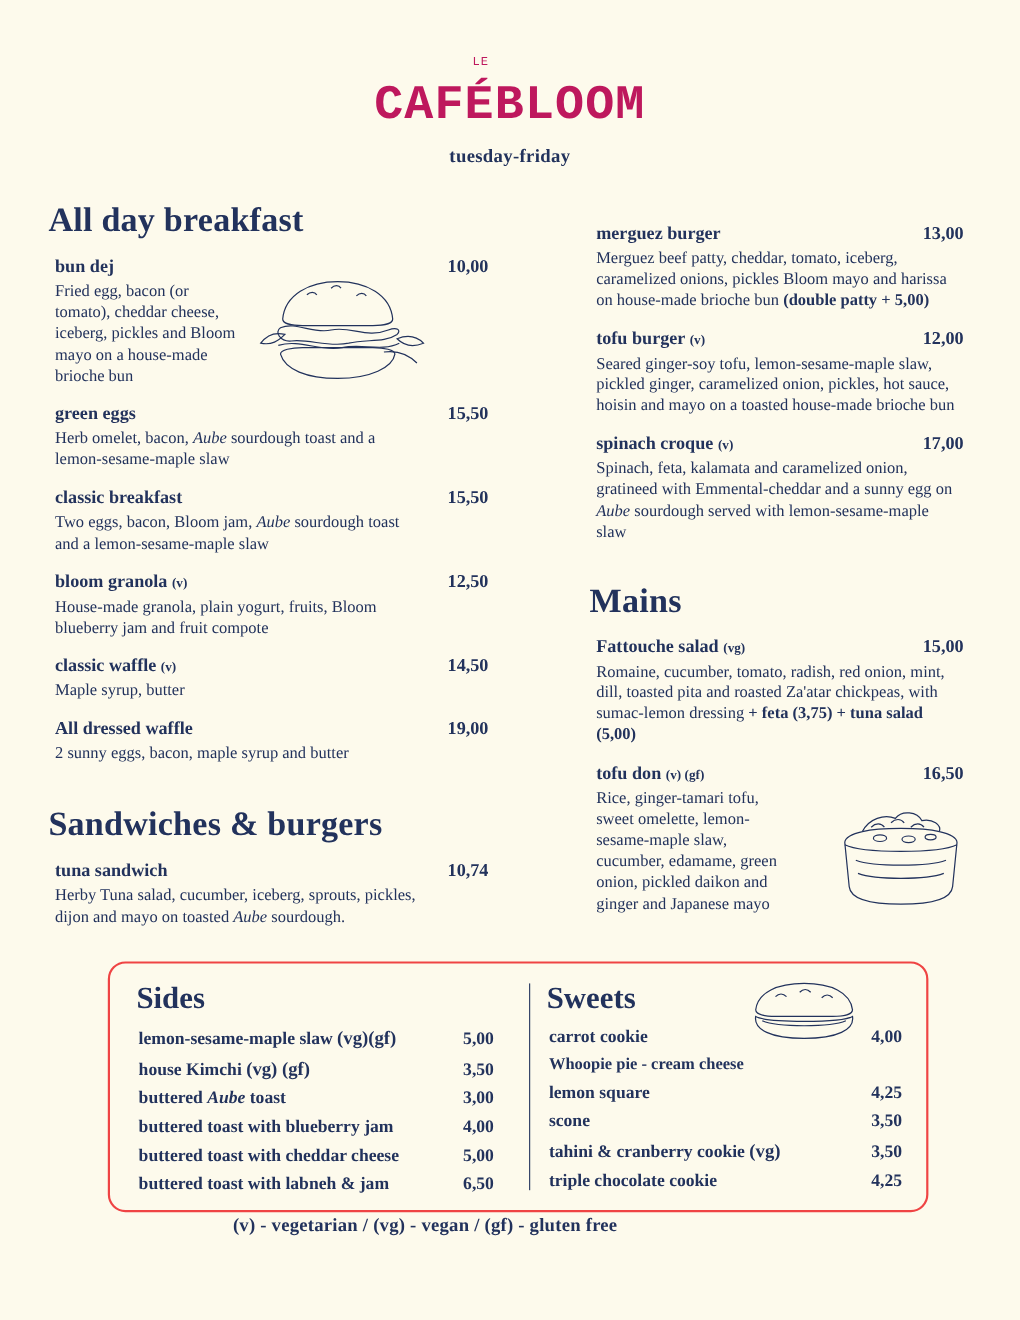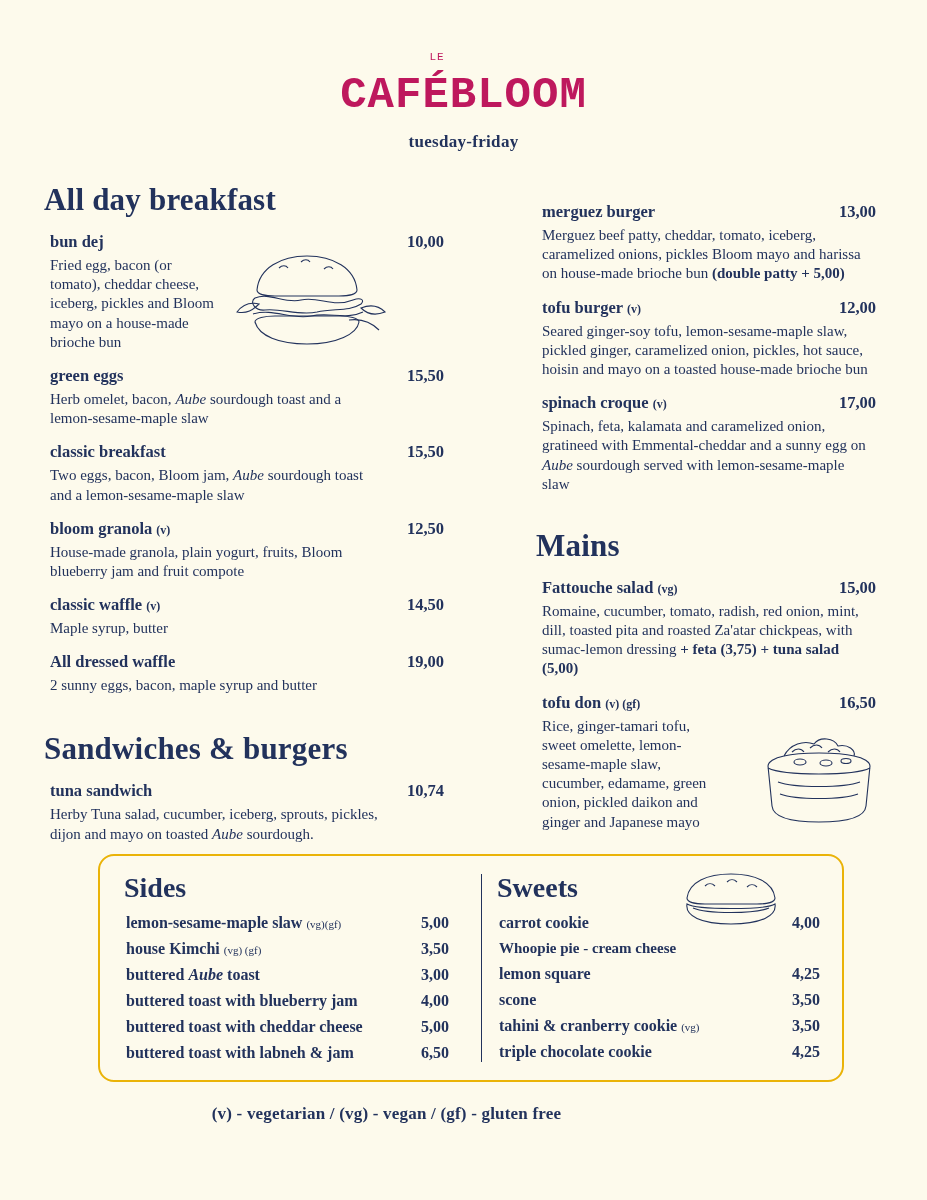--- a/index.html
+++ b/index.html
@@ -113,24 +113,24 @@
     pointer-events: none;
   }
   #burger-illus { top: 60px; left: 185px; }
   #bowl-illus   { top: 540px; left: 218px; }
   #cookie-illus { top: 8px;  left: 200px; }
 
   
   .bottom-box {
     position: absolute;
     left: 98px;
-    top: 854px;
+    top: 874px;
     width: 742px;
     height: 224px;
-    border: 2px solid #eab308;
+    border: 2px solid #ef4444;
     border-radius: 16px;
     display: flex;
   }
   .bb-left {
     width: 50%;
     padding: 16px 0 0 24px;
     box-sizing: border-box;
     position: relative;
   }
   .bb-right {
@@ -157,21 +157,21 @@
     justify-content: space-between;
     align-items: baseline;
     font-size: 16px;
     font-weight: bold;
     padding: 4px 22px 4px 2px;
   }
   .srow.plain {
     font-weight: bold;
     font-size: 15px;
   }
-  .srow .tag { font-size: 11px; font-weight: normal; }
+  .srow .tag { font-size: 17px; font-weight: bold; }
   .srow .it { font-style: italic; }
 
   
   .footer {
     position: absolute;
     top: 1104px;
     left: 0;
     width: 773px;
     text-align: center;
     font-size: 17px;

